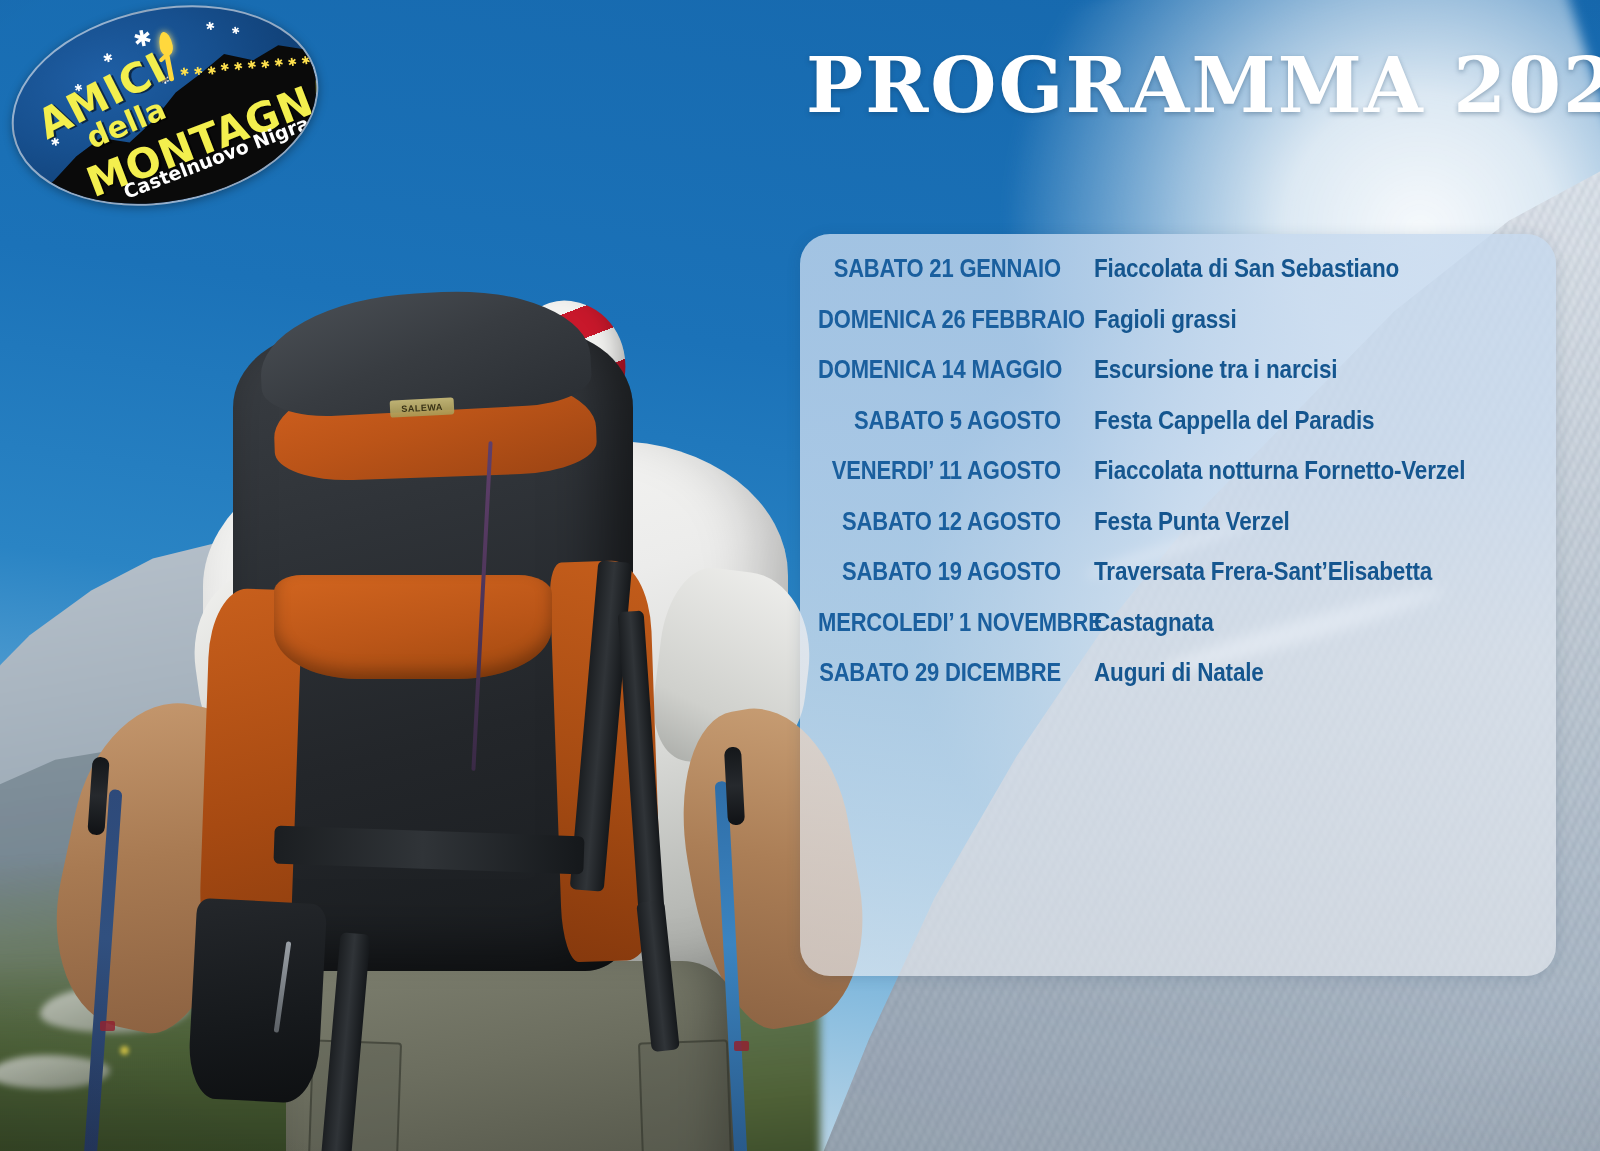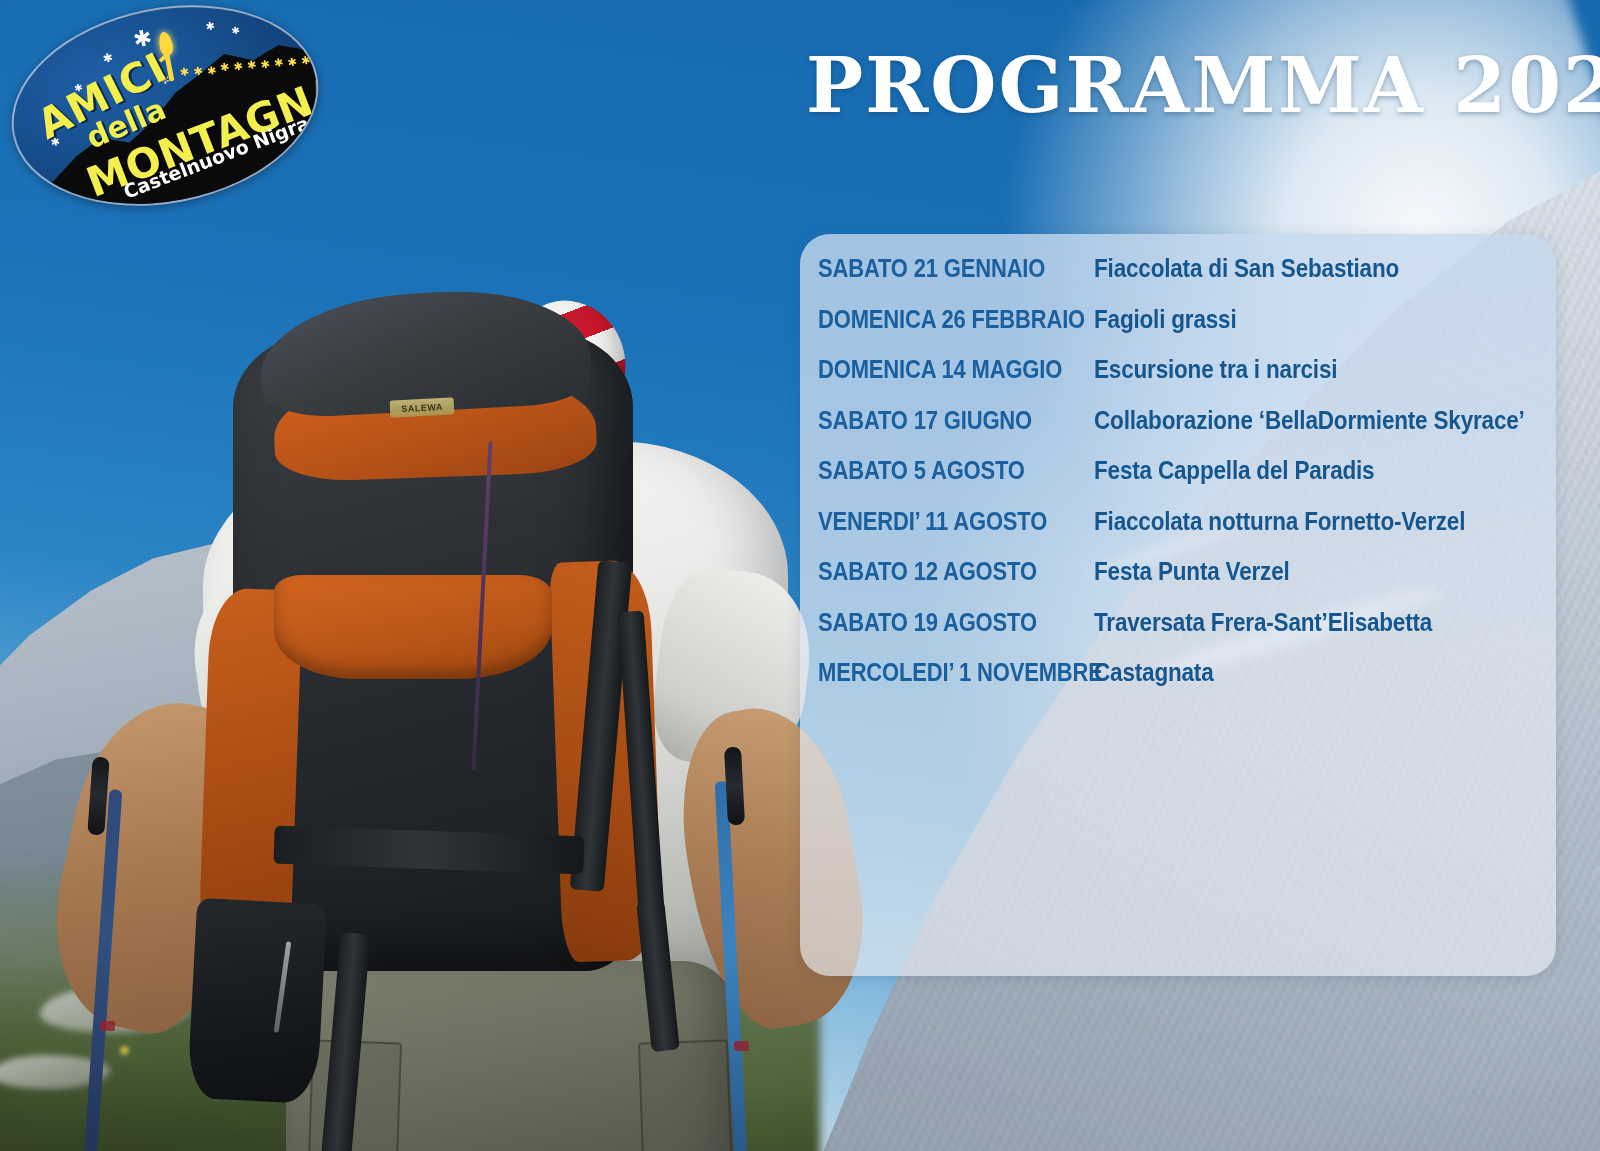--- a/index.html
+++ b/index.html
@@ -294,20 +294,21 @@
     position:absolute;left:800px;top:234px;width:756px;height:742px;
     border-radius:30px;
     background:linear-gradient(178deg, rgba(196,216,238,.80) 0%, rgba(205,221,240,.78) 30%,
                                rgba(222,230,240,.72) 58%, rgba(232,236,242,.66) 100%);
     box-shadow:0 2px 14px rgba(30,60,95,.16);
   }
   .rows{position:absolute;left:18px;top:20px;right:10px;}
   .row{
     display:flex;align-items:baseline;
     height:50.5px;
+    text-align:right;
   }
   .date{
     width:276px;flex:0 0 276px;
     font-family:"Liberation Sans",sans-serif;
     font-weight:bold;font-size:25px;
     color:#1a5f9e;
     letter-spacing:-.2px;
     transform:scaleX(.88);transform-origin:left center;
     white-space:nowrap;
   }
@@ -453,40 +454,40 @@
         </div>
         <div class="row">
           <div class="date">DOMENICA 26 FEBBRAIO</div>
           <div class="event">Fagioli grassi</div>
         </div>
         <div class="row">
           <div class="date">DOMENICA 14 MAGGIO</div>
           <div class="event">Escursione tra i narcisi</div>
         </div>
         <div class="row">
-          <div class="date">SABATO 17 GIUGNO</div>
-          <div class="event">Collaborazione  ‘BellaDormiente Skyrace’</div>
-        </div>
-        <div class="row">
           <div class="date">SABATO 5 AGOSTO</div>
           <div class="event">Festa Cappella del Paradis</div>
         </div>
         <div class="row">
           <div class="date">VENERDI’ 11 AGOSTO</div>
           <div class="event">Fiaccolata notturna  Fornetto-Verzel</div>
         </div>
         <div class="row">
           <div class="date">SABATO  12 AGOSTO</div>
           <div class="event">Festa Punta Verzel</div>
         </div>
         <div class="row">
           <div class="date">SABATO 19 AGOSTO</div>
           <div class="event">Traversata Frera-Sant’Elisabetta</div>
         </div>
         <div class="row">
           <div class="date">MERCOLEDI’ 1 NOVEMBRE</div>
           <div class="event">Castagnata</div>
         </div>
+        <div class="row">
+          <div class="date">SABATO 29 DICEMBRE</div>
+          <div class="event">Auguri di Natale</div>
+        </div>
       </div>
   </div>
 
 
 </div>
 
 </body></html>

